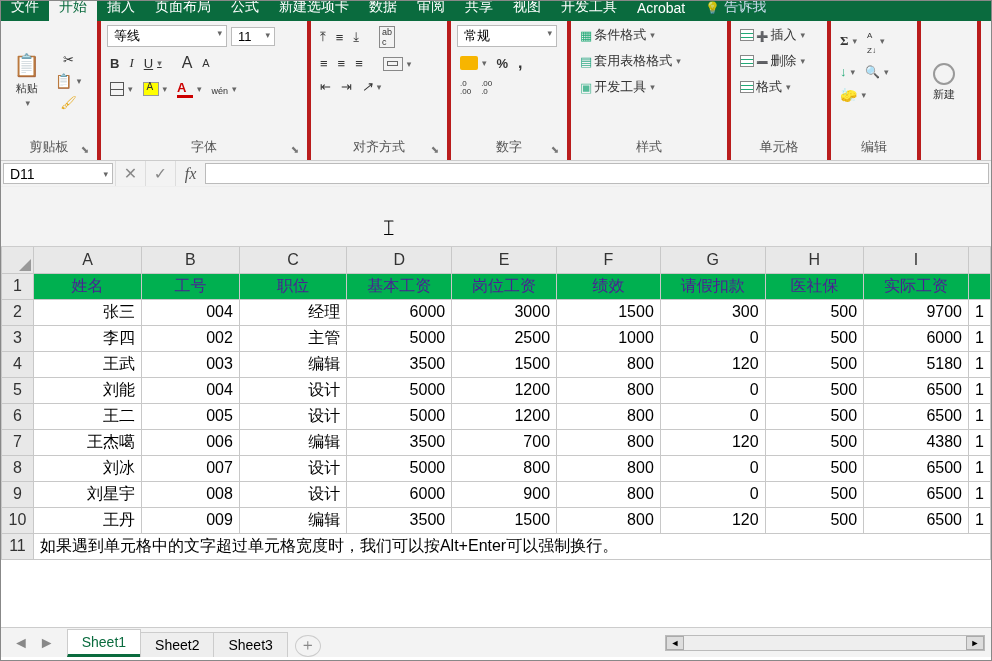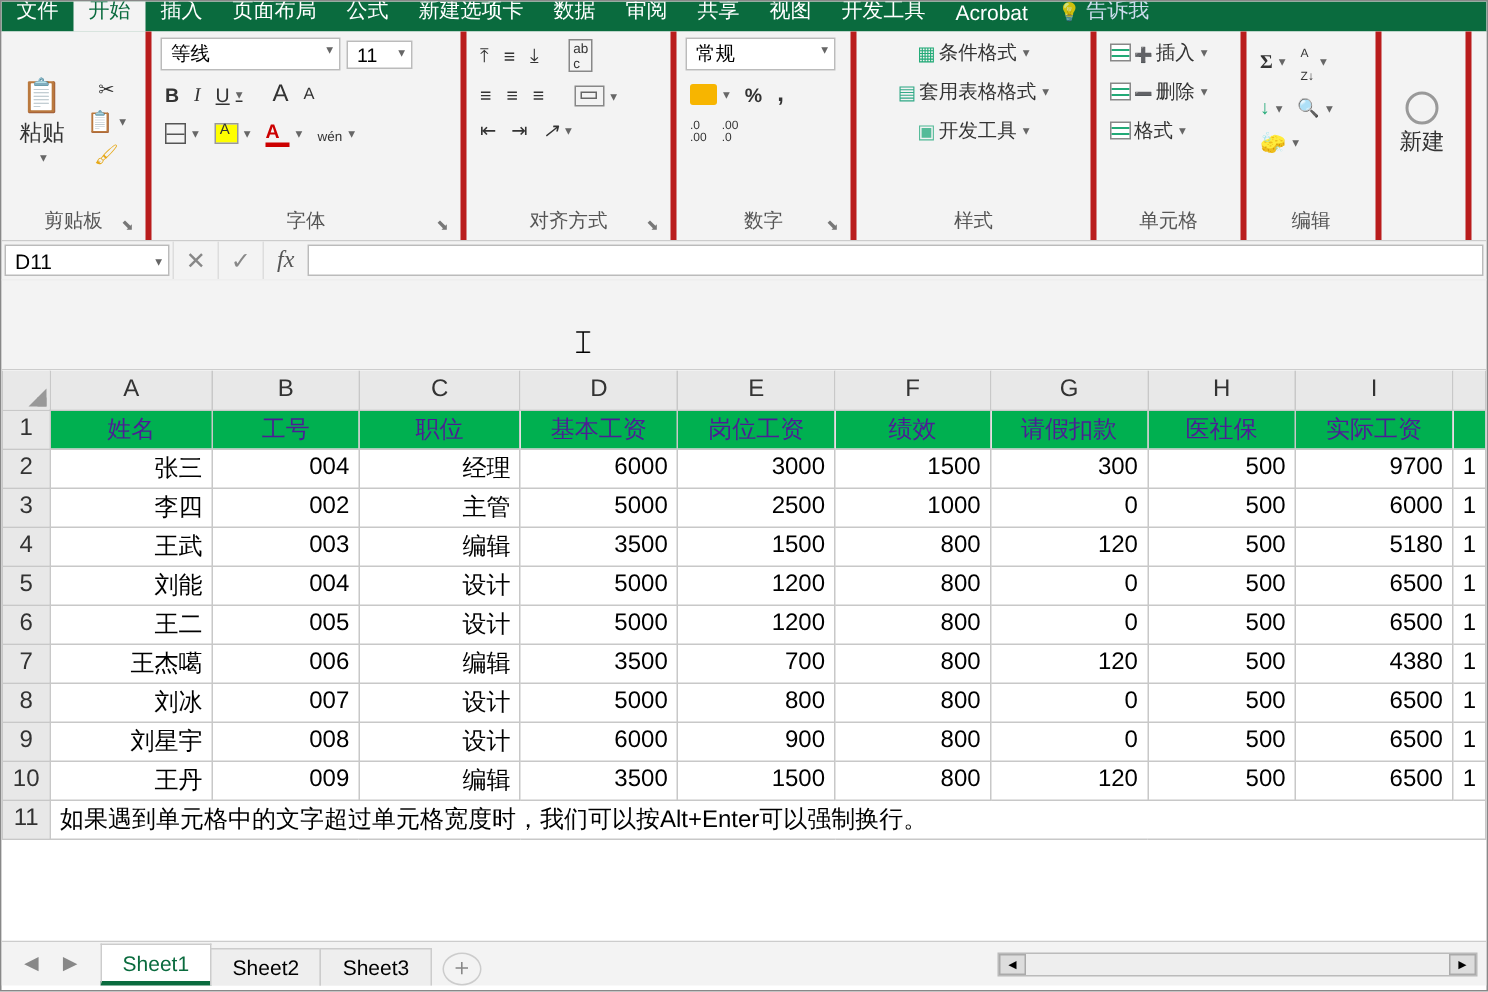--- a/index.html
+++ b/index.html
@@ -15,21 +15,21 @@
 
 .ribbon { background: #f3f3f3; border-bottom: 1px solid #ccc; display: flex; height: 140px; }
 .group { border-right: 4px solid #b91c1c; padding: 4px 6px 2px 6px; display: flex; flex-direction: column; justify-content: space-between; }
 .group-body { flex: 1; display: flex; align-items: center; gap: 6px; }
 .group-label { text-align: center; font-size: 13px; color: #555; padding: 2px 0; position: relative; }
 .dlg-launcher { position: absolute; right: 0; bottom: 2px; width: 12px; height: 12px; font-size: 10px; color: #777; }
 .col { display: flex; flex-direction: column; gap: 4px; align-items: center; }
 .row { display: flex; gap: 4px; align-items: center; }
 .btn { display: inline-flex; align-items: center; gap: 2px; font-size: 13px; color: #333; padding: 1px 3px; cursor: pointer; border-radius: 2px; white-space: nowrap; }
 .dd::after { content: "▾"; font-size: 9px; color: #666; margin-left: 2px; }
-.big-btn { flex-direction: column; font-size: 15px; padding: 4px 6px; }
+.big-btn { flex-direction: column; font-size: 11px; padding: 4px 6px; }
 .ico { display: inline-block; text-align: center; }
 .select-box { border: 1px solid #bbb; background: #fff; font-size: 13px; padding: 1px 18px 1px 6px; position: relative; }
 .select-box::after { content: "▾"; position: absolute; right: 4px; top: 2px; font-size: 9px; color: #666; }
 
 
 .i-cut::before { content: "\2702"; }
 .i-copy::before { content: "\1F4CB"; font-size: 14px; }
 .i-brush::before { content: "\1F58C"; color: #e6a817; }
 .i-paste::before { content: "\1F4CB"; font-size: 22px; }
 .i-bold { font-weight: bold; }
@@ -266,21 +266,21 @@
           </span>
       </div>
     </div>
     <div class="group-label">
       <span>数字</span>
       <span class="dlg-launcher">⬊</span>
     </div>
   </div>
 
   <div class="group" style="width:160px">
-    <div class="group-body" style="flex-direction:column;align-items:center;gap:6px">
+    <div class="group-body" style="flex-direction:column;align-items:flex-start;gap:6px">
       <span class="btn dd">
           <span class="i-cond"></span>
           <span>条件格式</span>
         </span>
       <span class="btn dd">
           <span class="i-tabfmt"></span>
           <span>套用表格格式</span>
         </span>
       <span class="btn dd">
           <span class="i-cellsty"></span>

